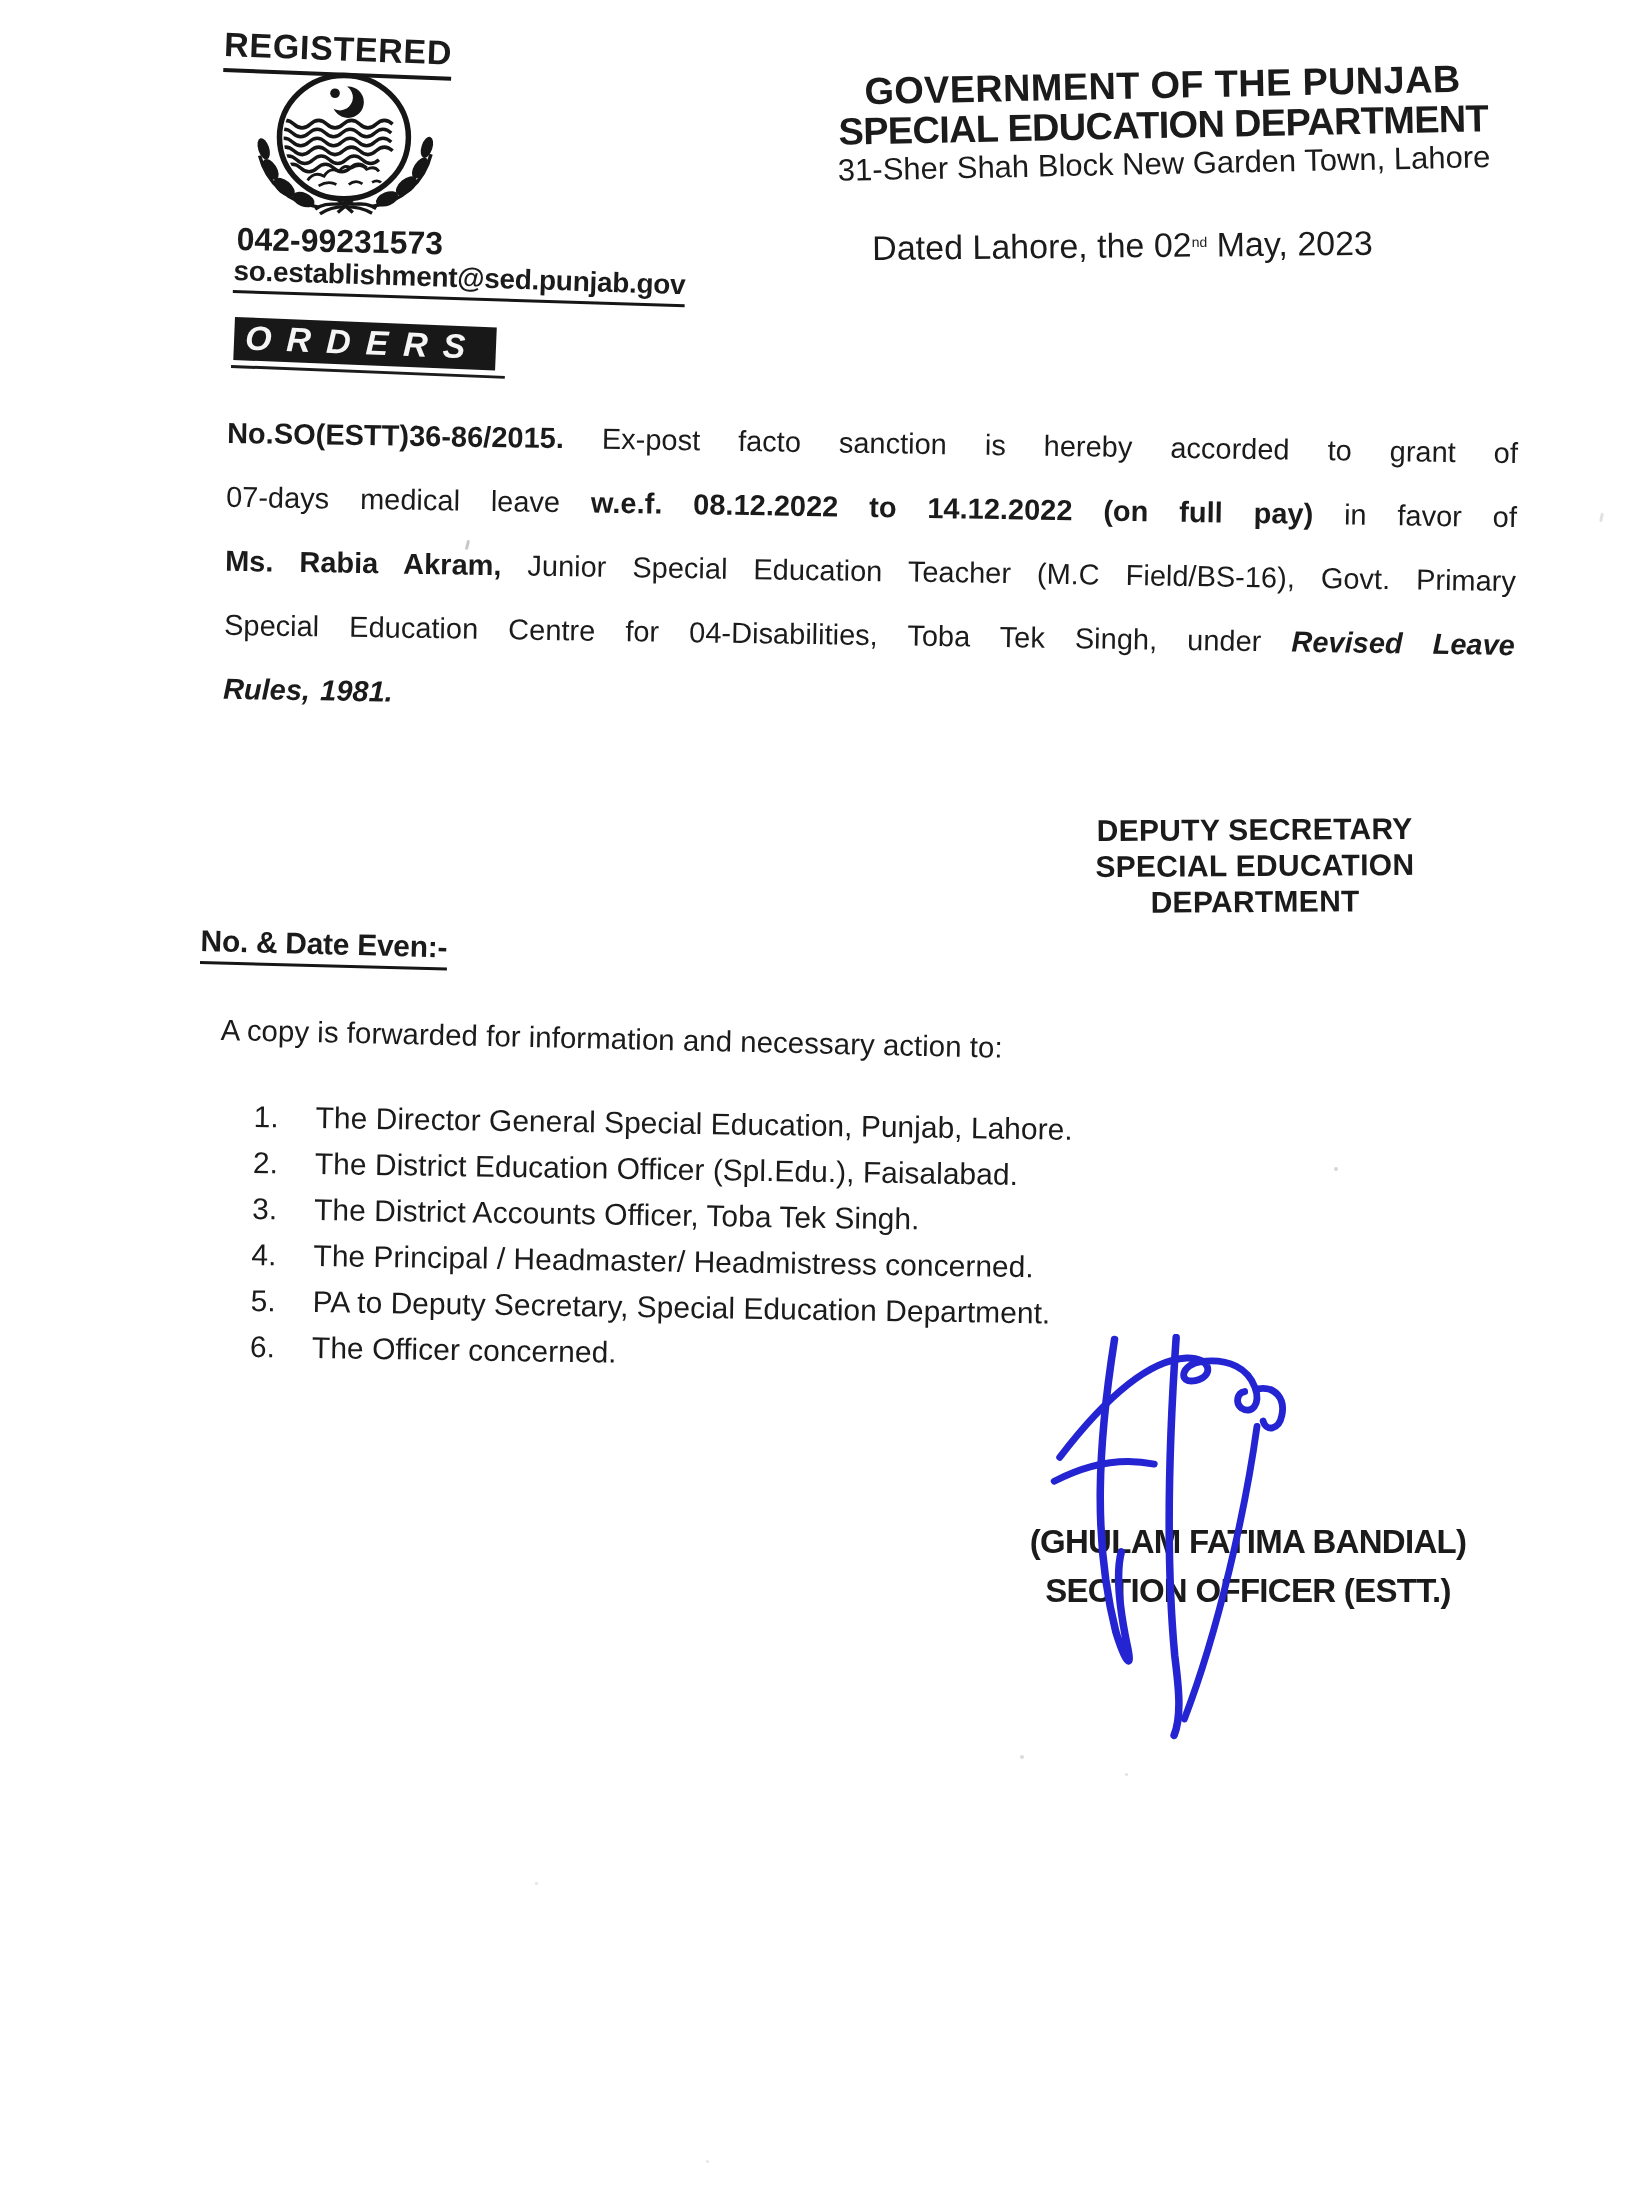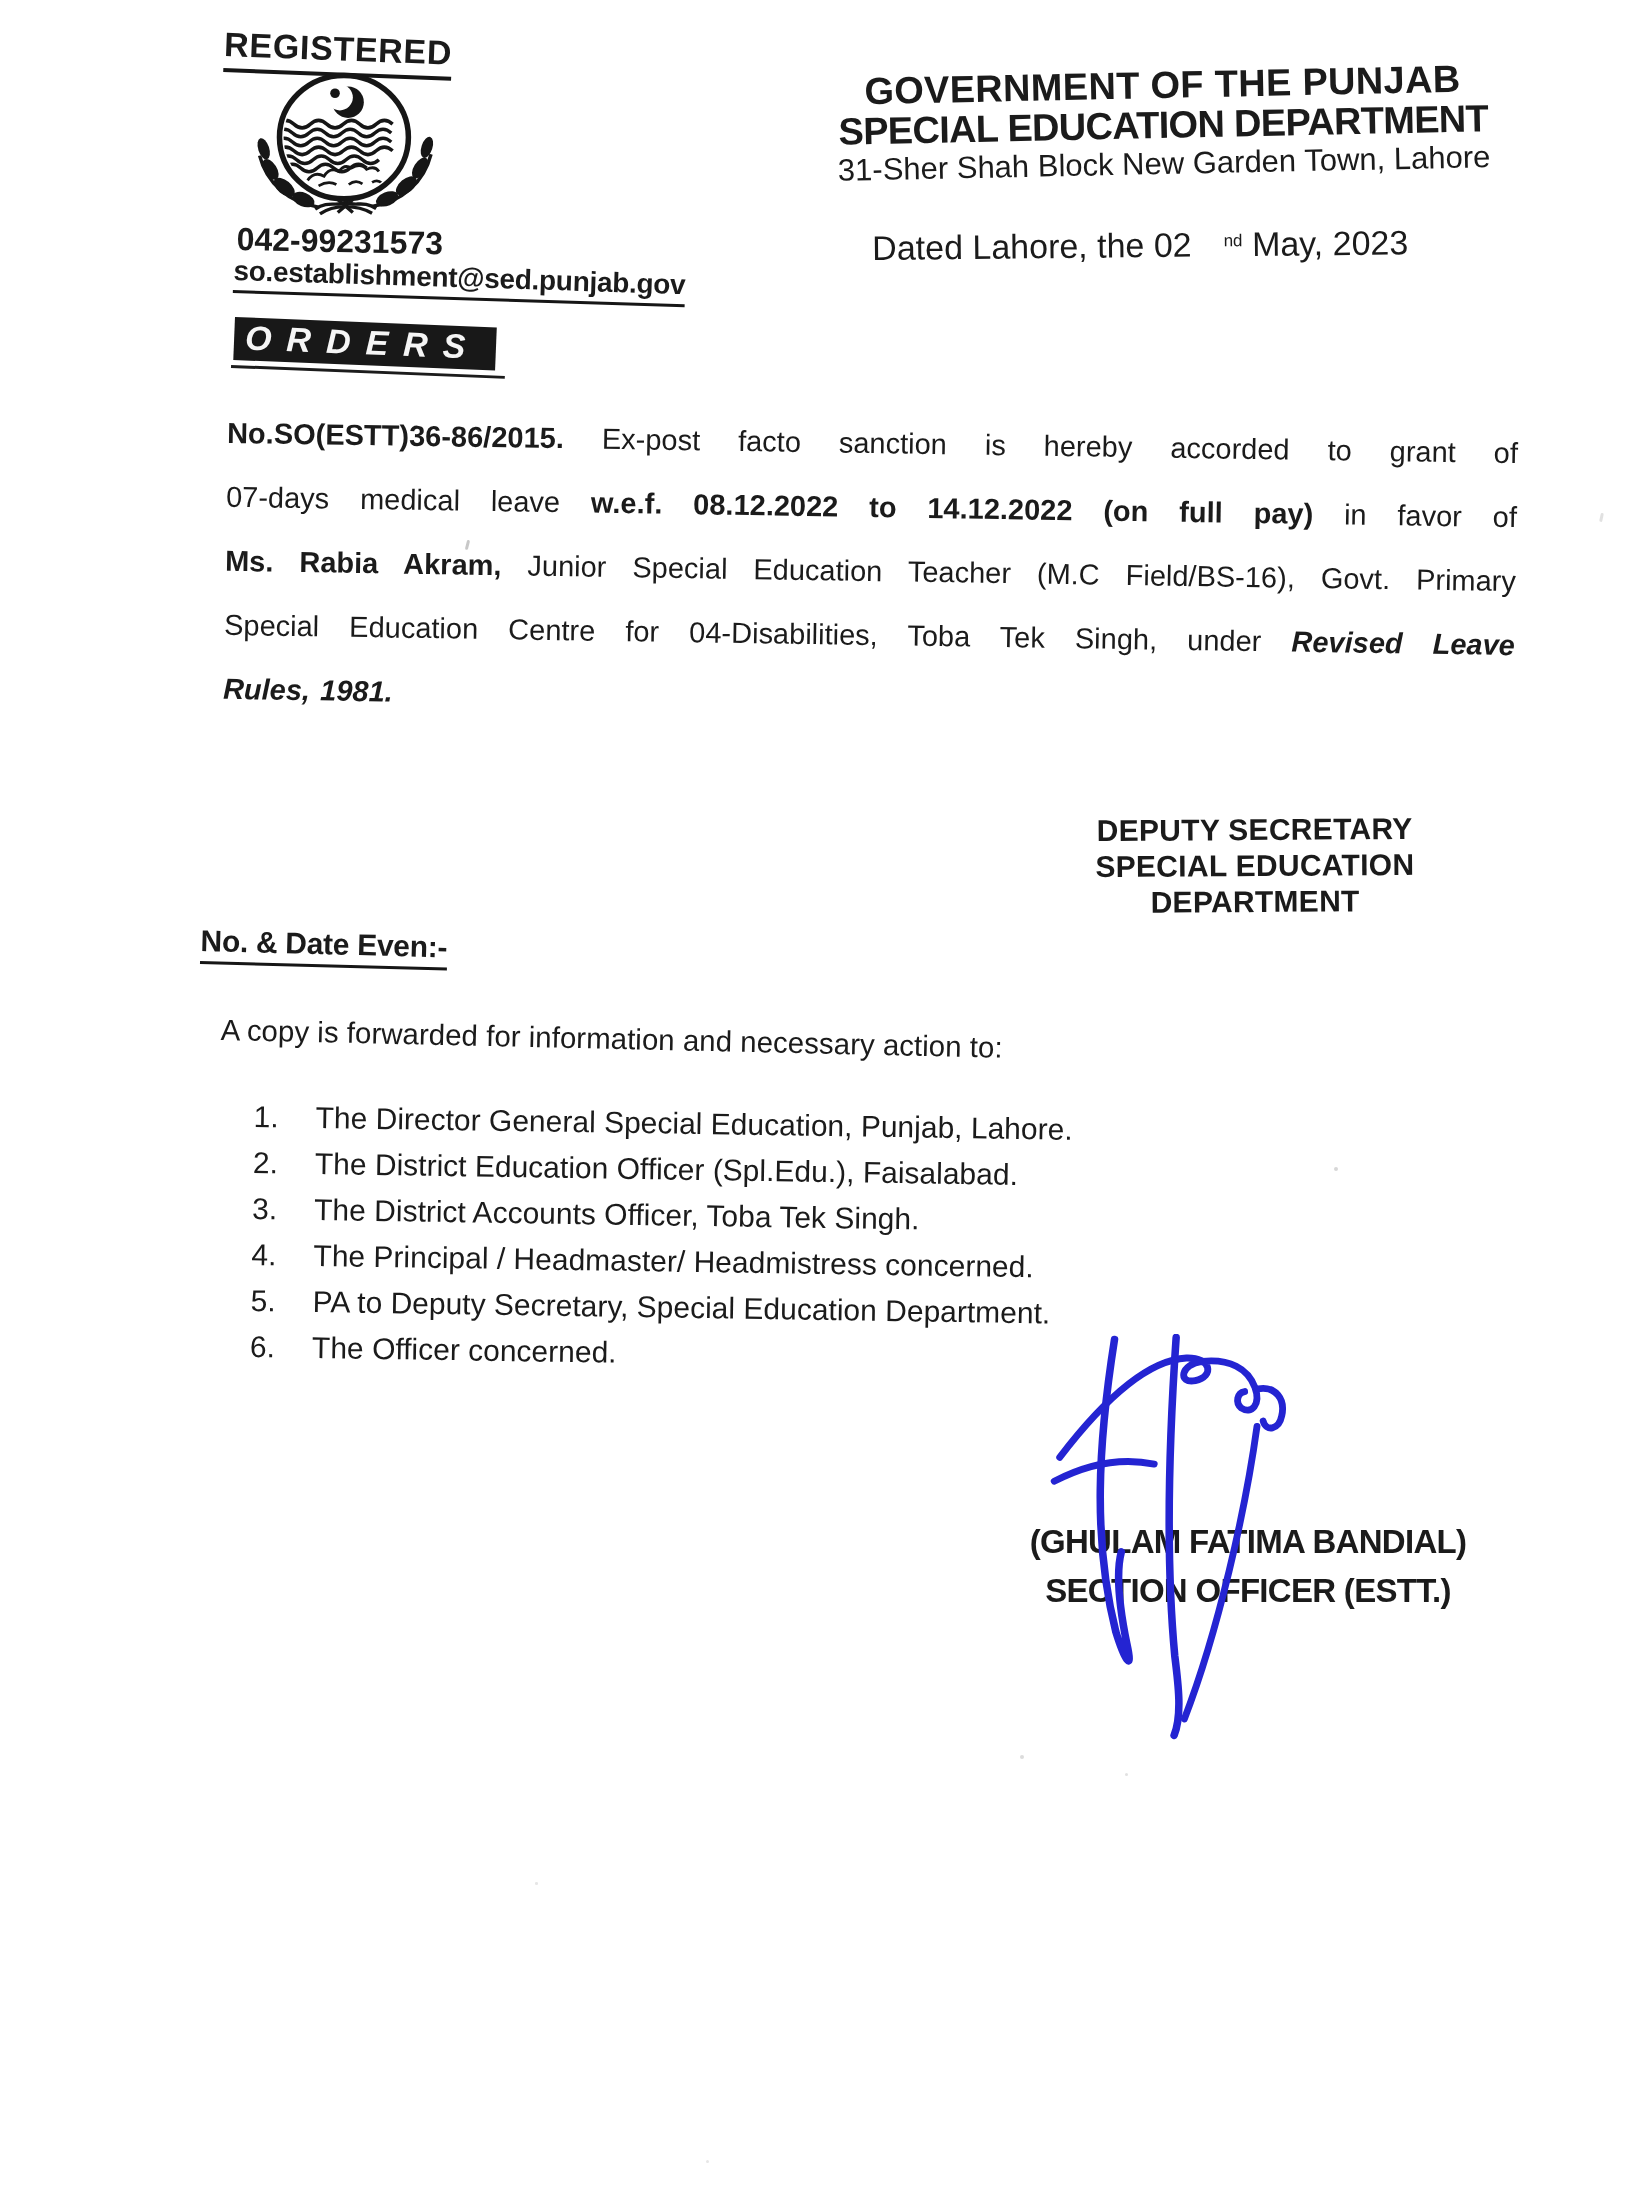--- a/index.html
+++ b/index.html
@@ -24,21 +24,21 @@
 
   
   .head-right{
     left:819px;top:65px;width:686px;text-align:center;
     transform:rotate(-1.2deg);transform-origin:center top;
   }
   .head-right .t1{font-size:38px;font-weight:bold;line-height:40px;letter-spacing:0.3px;}
   .head-right .t2{font-size:38px;font-weight:bold;line-height:40px;letter-spacing:-0.7px;}
   .head-right .t3{font-size:31px;line-height:37px;}
   .date-line{left:872px;top:229px;font-size:34px;transform:rotate(-0.6deg);transform-origin:left top;}
-  .date-line sup{font-size:17px;vertical-align:9.6px;margin-left:32px;}
+  .date-line sup{font-size:14px;vertical-align:9.6px;}
 
   
   .orders{
     left:235px;top:317px;width:262px;height:43px;background:#181818;
     transform:rotate(2.3deg);transform-origin:left top;
     color:#f5f5f5;font-size:34px;font-weight:bold;font-style:italic;
     letter-spacing:15px;line-height:41px;padding-left:11px;box-sizing:border-box;
   }
   .orders::after{
     content:"";position:absolute;left:-2.1px;right:-9.6px;bottom:-8.2px;height:3.4px;background:#1c1c1c;

